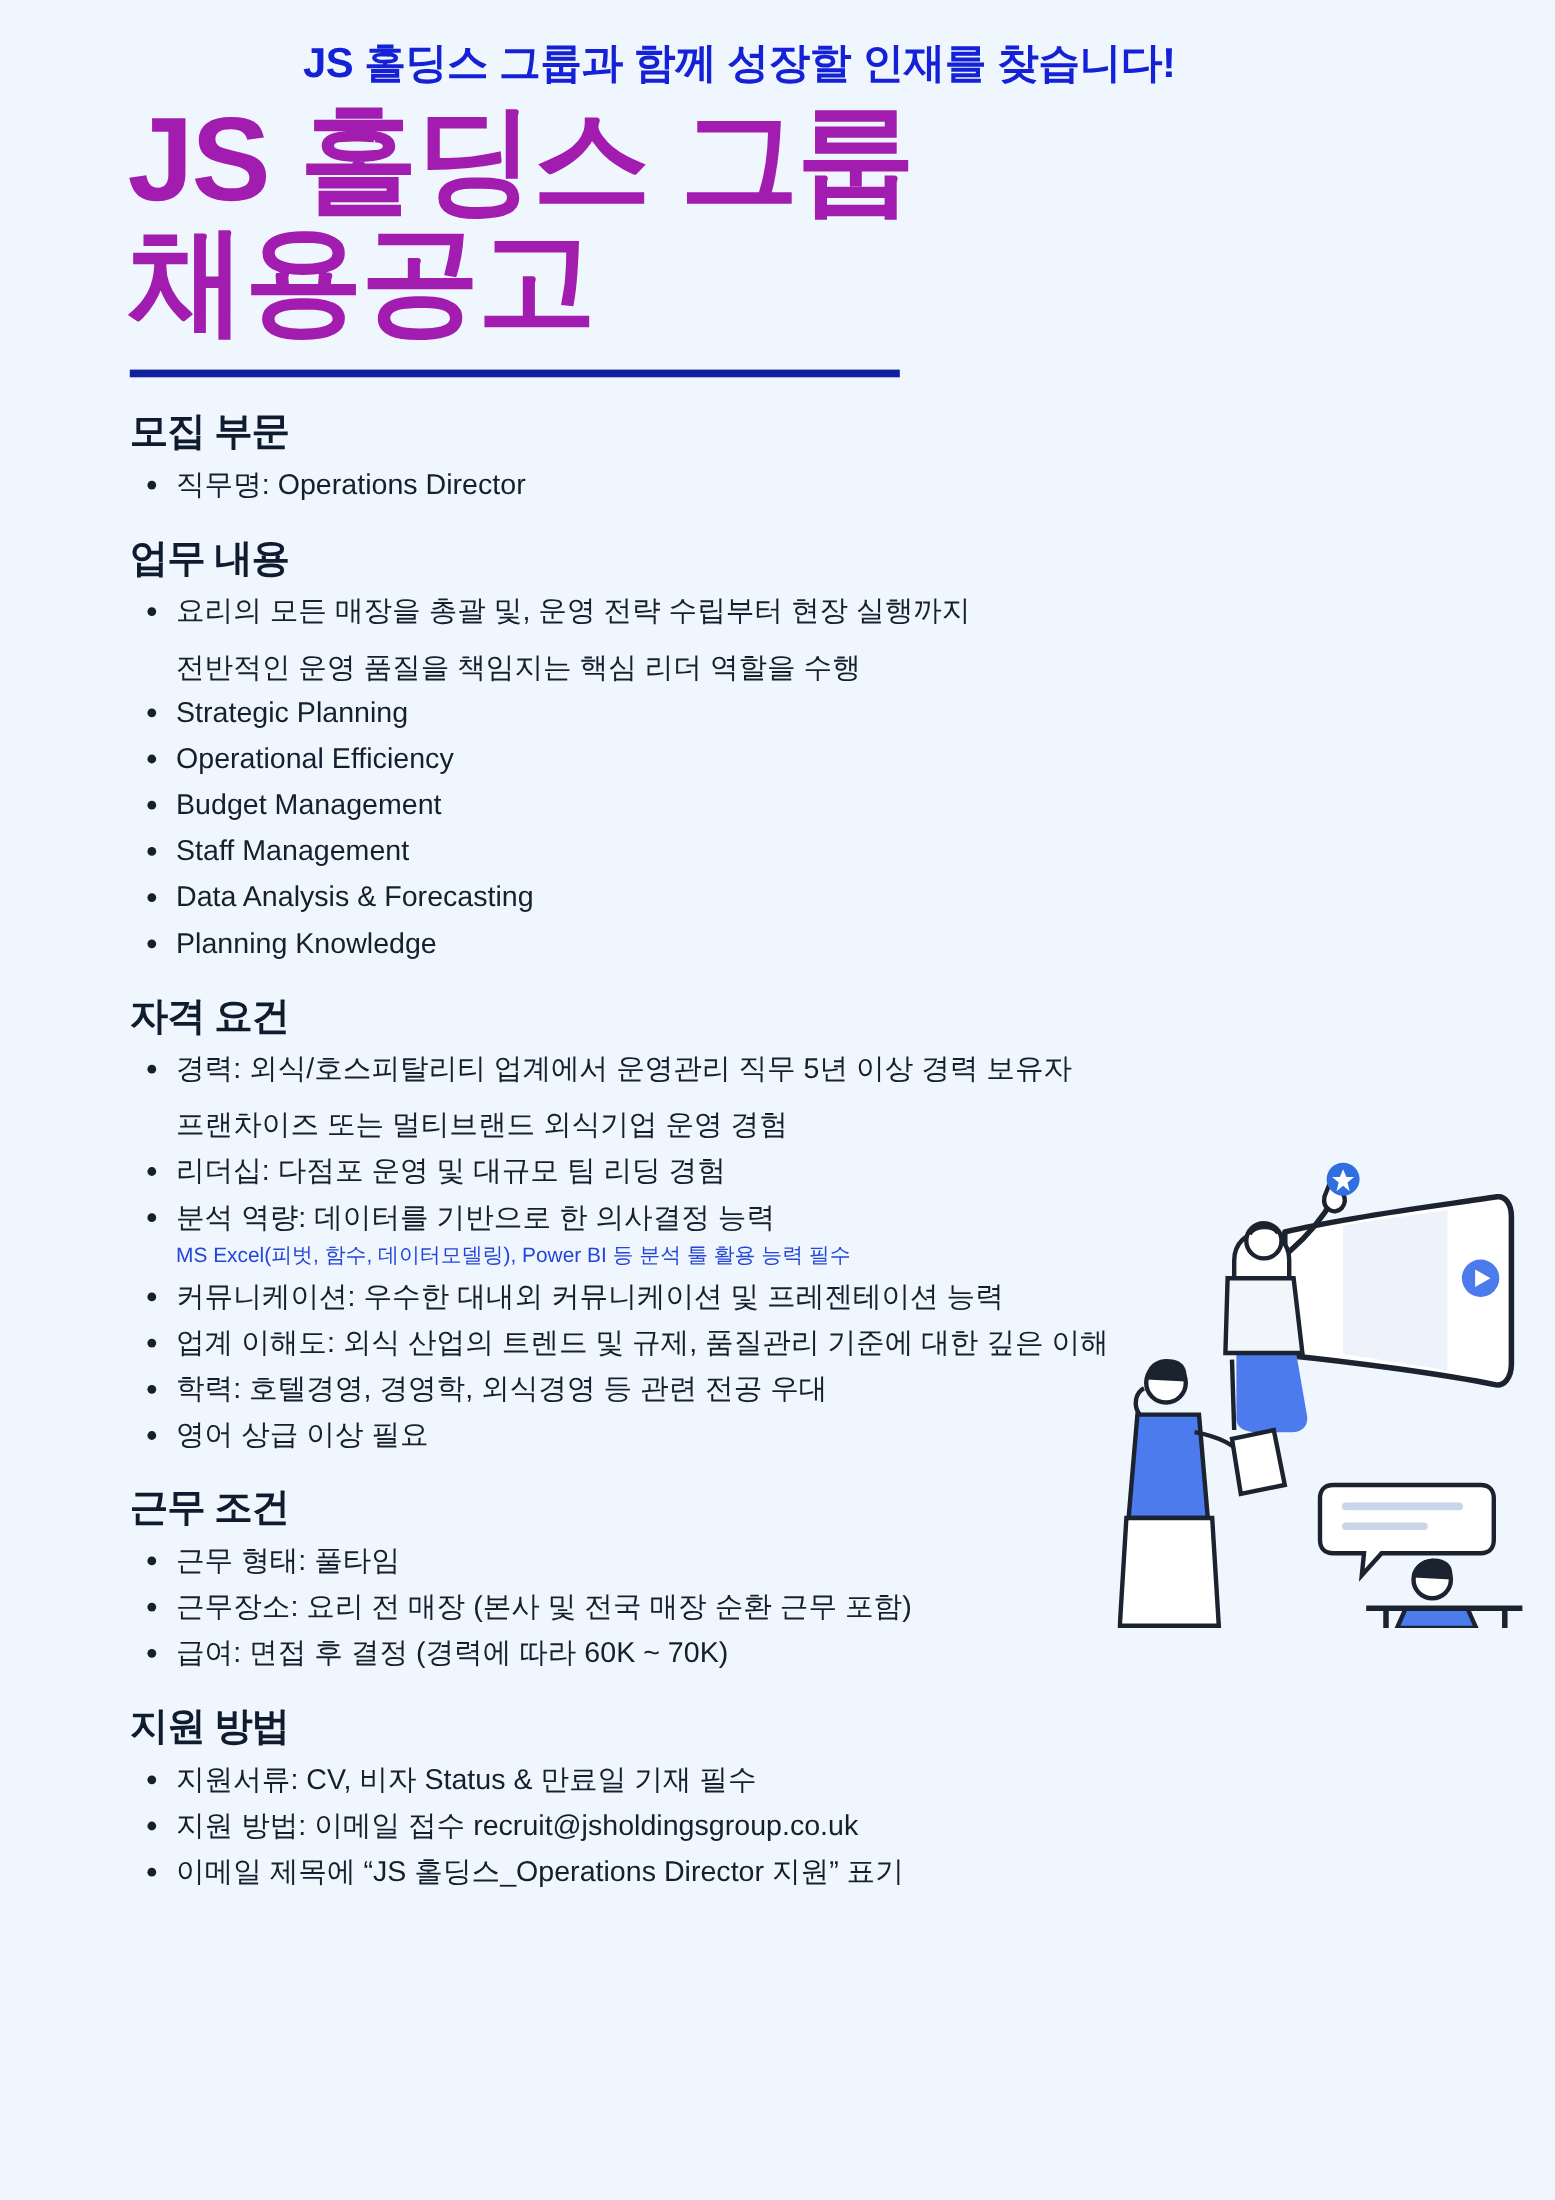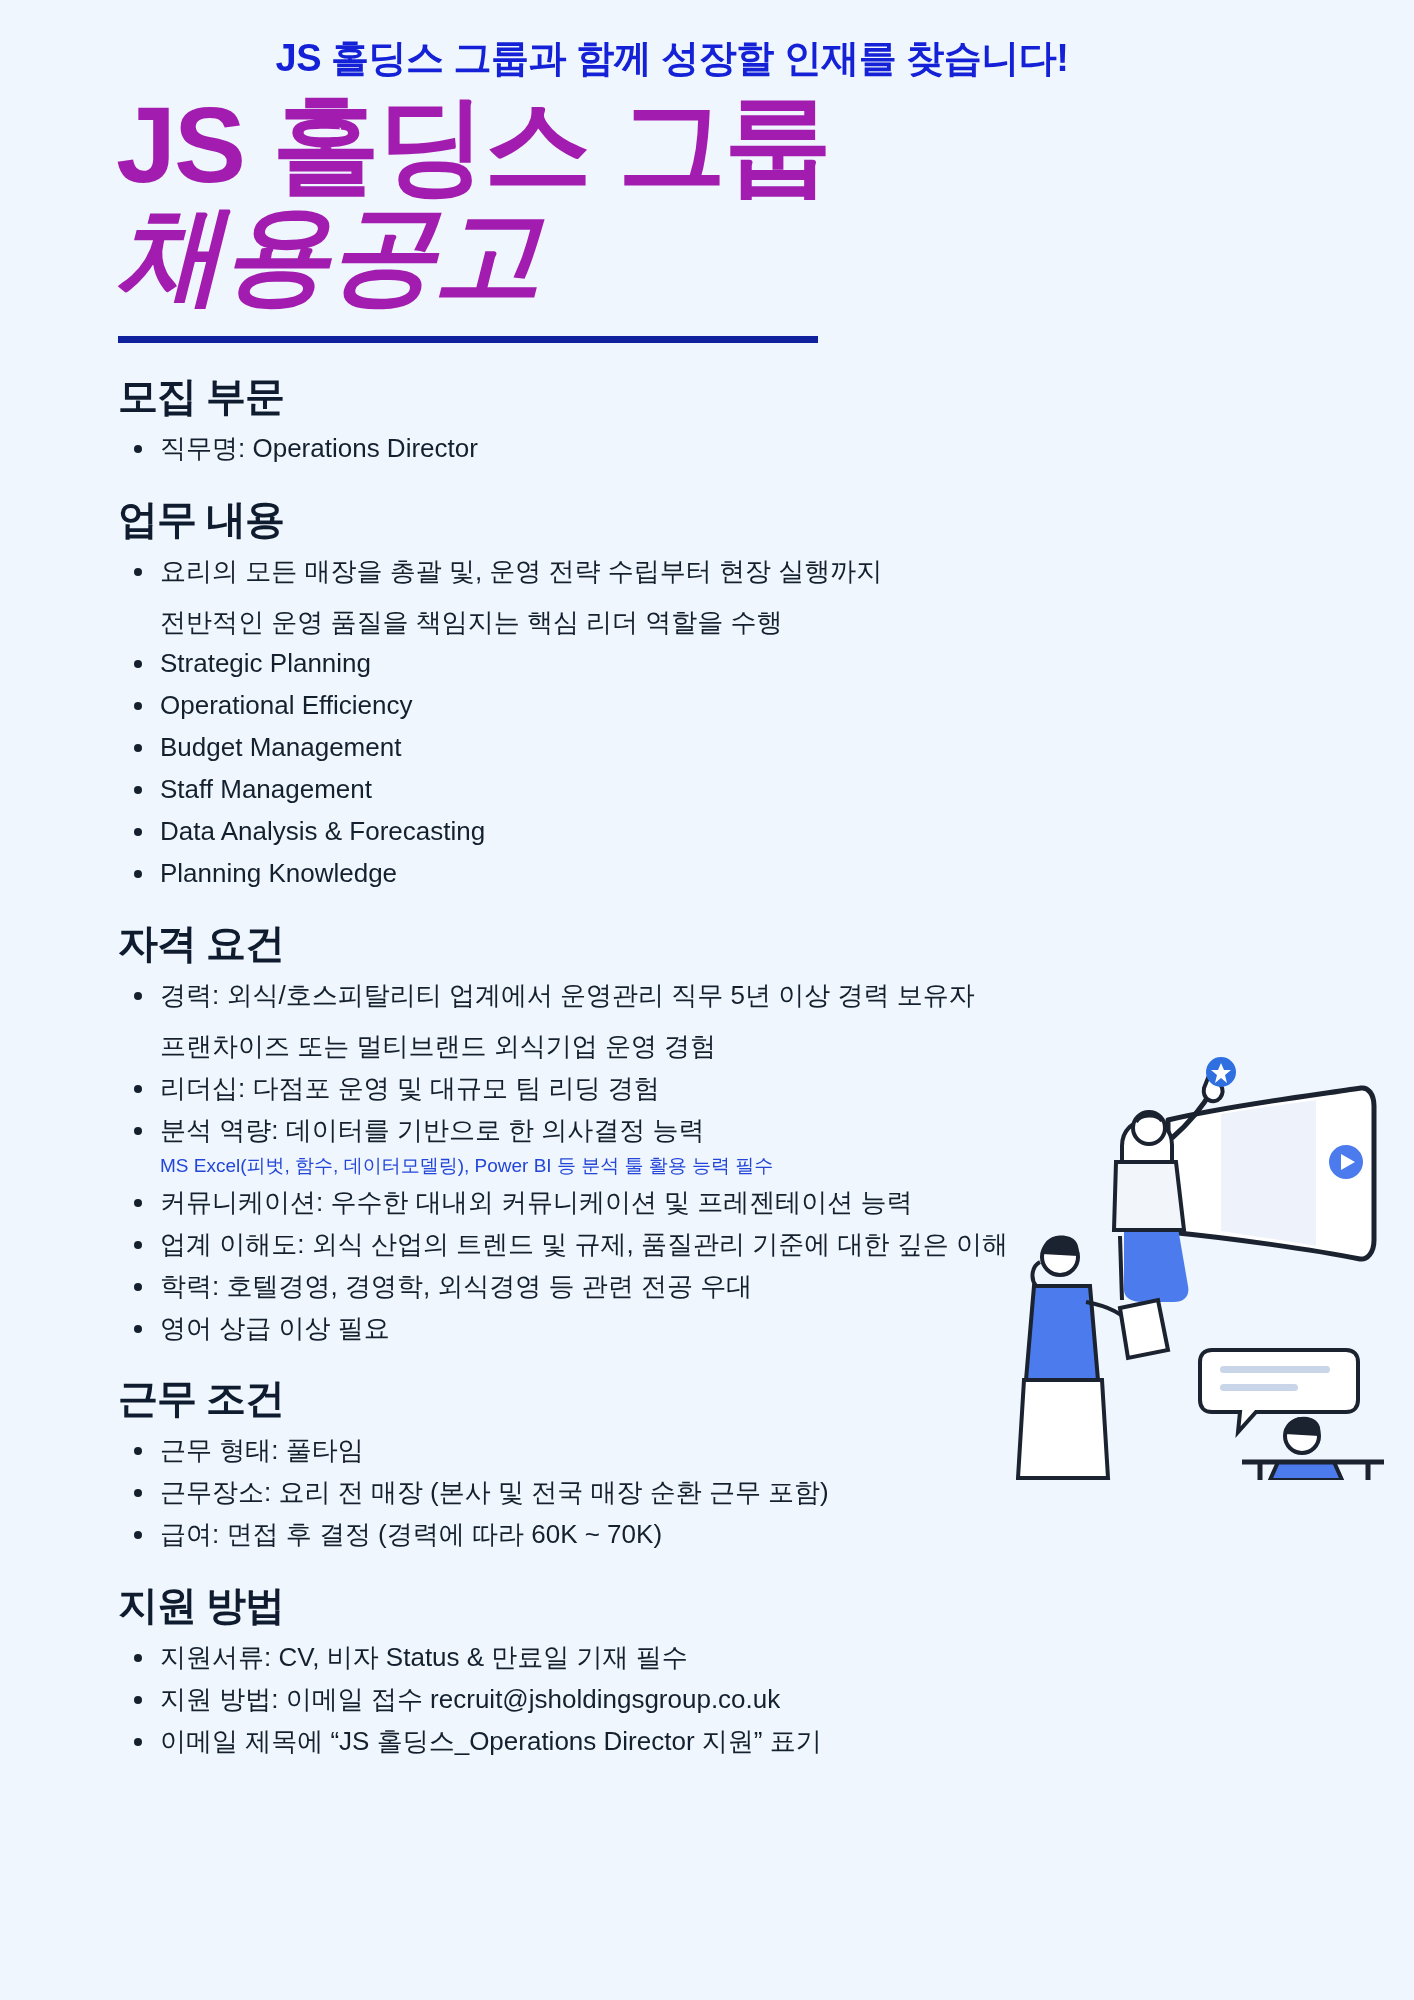--- a/index.html
+++ b/index.html
@@ -37,32 +37,31 @@
   .bigtitle {
     color: #a21caf;
     font-size: 108px;
     font-weight: bold;
     line-height: 1.02;
     letter-spacing: -2px;
     margin: 4px 0 0 6px;
   }
   .bigtitle .line2 {
     display: block;
-    font-style: italic;
   }
 
   .rule {
     width: 700px;
     height: 7px;
     background: #10219e;
     margin: 26px 0 18px 8px;
   }
 
   h2.section {
-    font-size: 40px;
+    font-size: 35px;
     font-weight: bold;
     color: #0f1b2e;
     margin: 26px 0 6px 8px;
     letter-spacing: -1px;
   }
 
   ul.items {
     list-style: none;
     margin: 0 0 0 8px;
     padding: 0;

